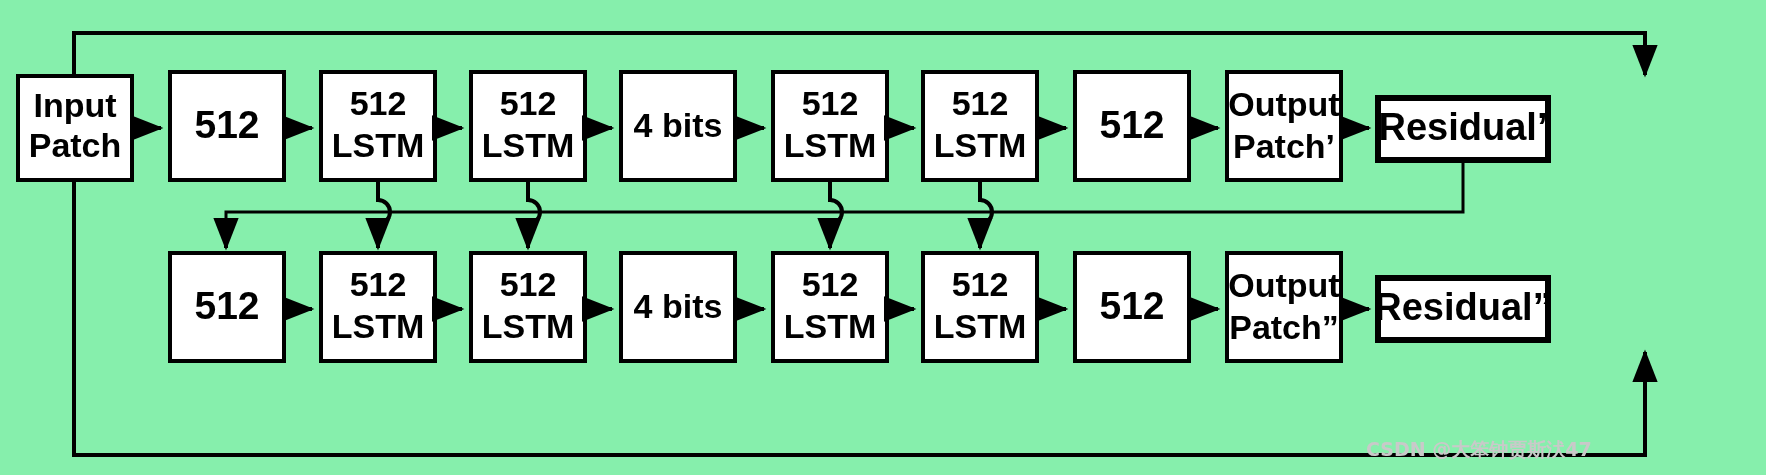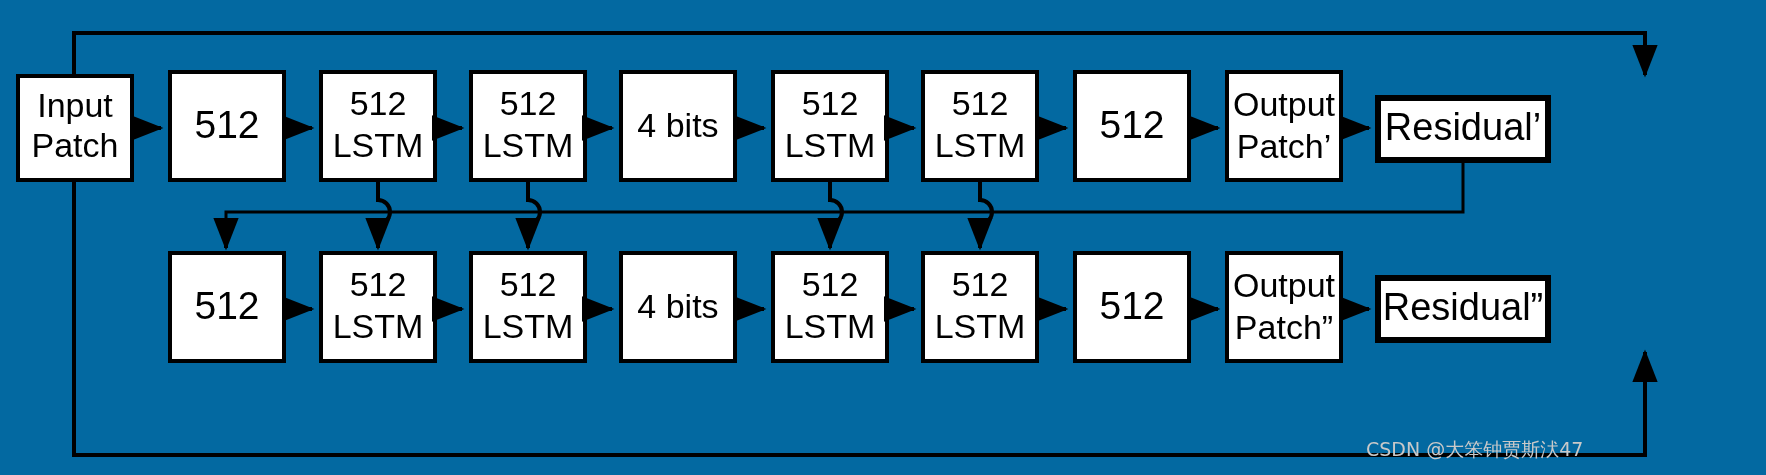--- a/index.html
+++ b/index.html
@@ -7,22 +7,23 @@
     padding: 0;
     background: #ffffff;
   }
   body {
     font-family: "Liberation Sans", "DejaVu Sans", sans-serif;
   }
   #diagram-root {
     position: relative;
     width: 1766px;
     height: 475px;
-    background: #0369a1;
+    background: #86efac;
     overflow: hidden;
+    font-weight: bold;
   }
   #diagram-svg {
     position: absolute;
     left: 0;
     top: 0;
     width: 1766px;
     height: 475px;
     display: block;
   }
   .node-box {

